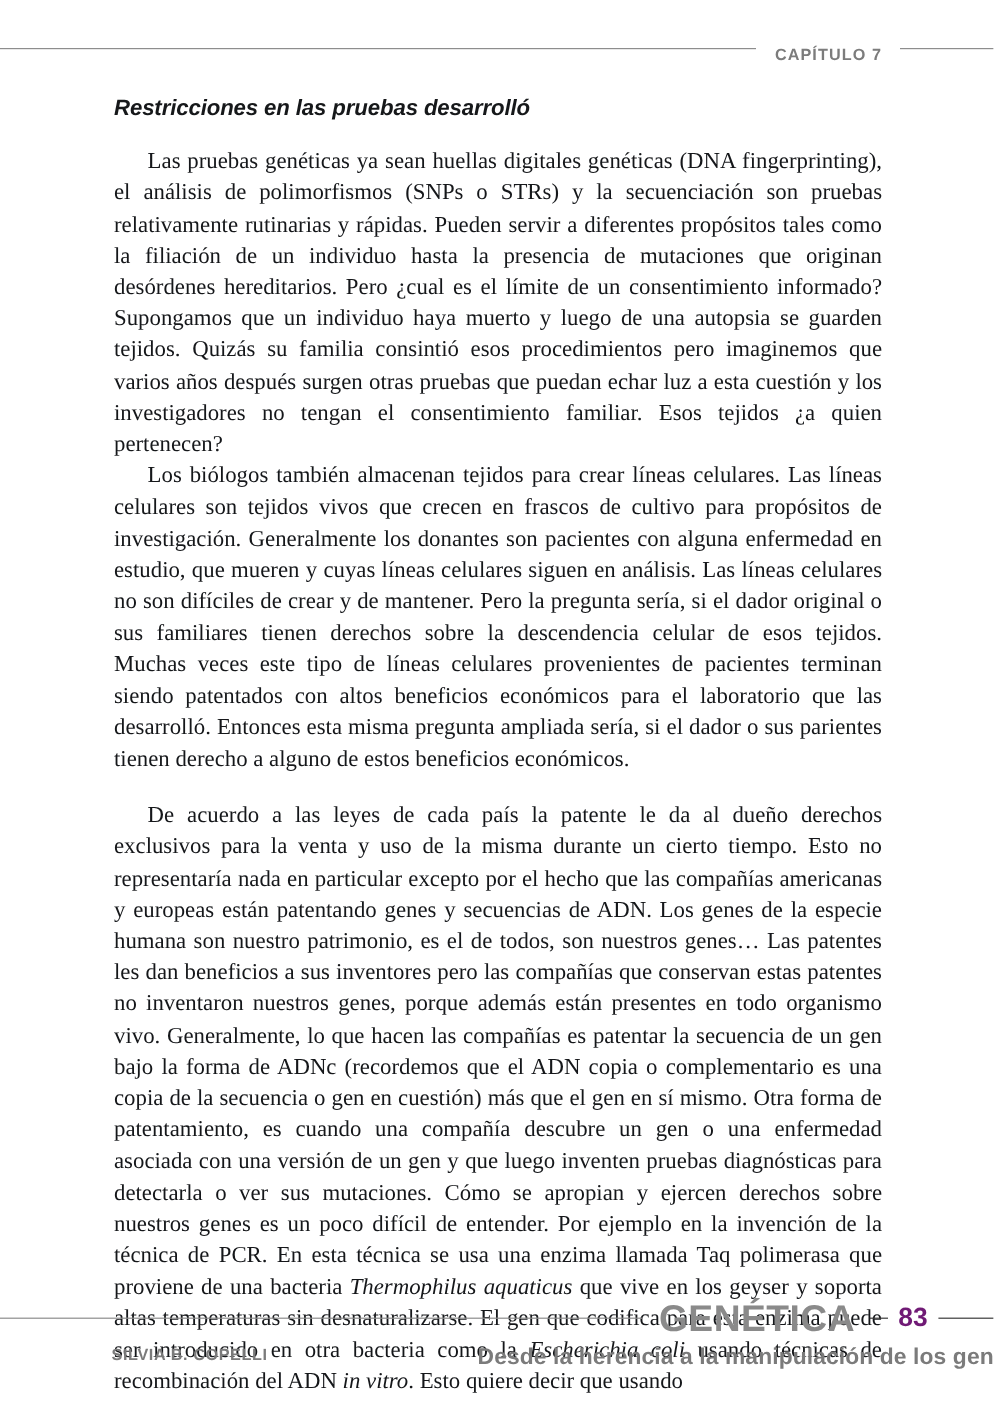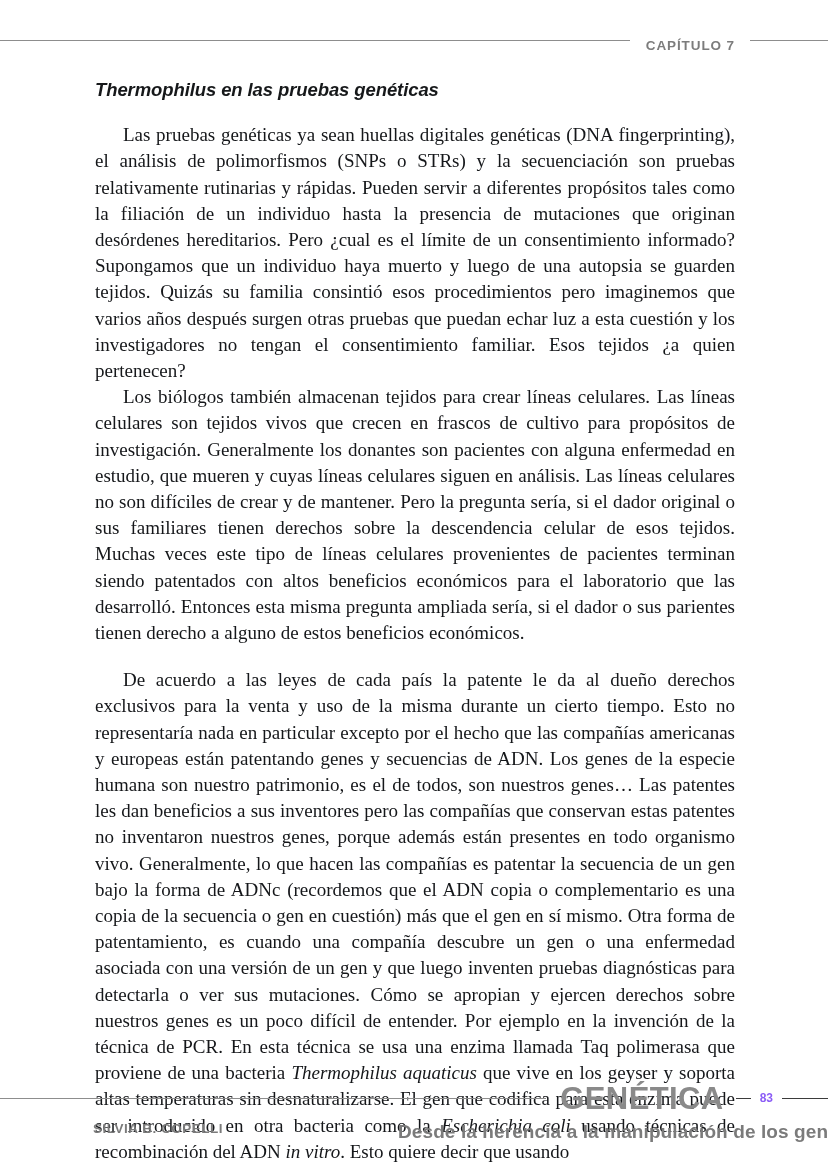--- a/index.html
+++ b/index.html
@@ -125,22 +125,22 @@
   .footer-rule-mid {
     flex: 0 0 15px;
     height: 0;
     border-top: 1.8px solid #3b3b3b;
   }
   .footer-pagenum {
     flex: 0 0 auto;
     padding: 0 9px;
     font-family: "Liberation Sans", "DejaVu Sans", sans-serif;
     font-weight: bold;
-    font-size: 12px;
-    color: #8b5cf6;
+    font-size: 22px;
+    color: #701a75;
     line-height: 1;
     white-space: nowrap;
   }
   .footer-rule-right {
     flex: 0 0 46px;
     height: 0;
     border-top: 1.8px solid #3b3b3b;
   }
 
   .footer-bottom {
@@ -178,21 +178,21 @@
 <div class="page">
 
   <div class="header">
     <div class="header-rule-left"></div>
     <div class="header-chapter">CAPÍTULO 7</div>
     <div class="header-rule-right"></div>
   </div>
 
   <div class="content">
 
-    <h2 class="section-heading first">Thermophilus en las pruebas genéticas</h2>
+    <h2 class="section-heading first">Restricciones en las pruebas desarrolló</h2>
 
     <p class="body-text lead">Las pruebas genéticas ya sean huellas digitales genéticas (DNA fingerprinting), el análisis de polimorfismos (SNPs o STRs) y la secuenciación son pruebas relativamente rutinarias y rápidas. Pueden servir a diferentes propósitos tales como la filiación de un individuo hasta la presencia de mutaciones que originan desórdenes hereditarios. Pero ¿cual es el límite de un consentimiento informado? Supongamos que un individuo haya muerto y luego de una autopsia se guarden tejidos. Quizás su familia consintió esos procedimientos pero imaginemos que varios años después surgen otras pruebas que puedan echar luz a esta cuestión y los investigadores no tengan el consentimiento familiar. Esos tejidos ¿a quien pertenecen?</p>
 
     <p class="body-text follow">Los biólogos también almacenan tejidos para crear líneas celulares. Las líneas celulares son tejidos vivos que crecen en frascos de cultivo para propósitos de investigación. Generalmente los donantes son pacientes con alguna enfermedad en estudio, que mueren y cuyas líneas celulares siguen en análisis. Las líneas celulares no son difíciles de crear y de mantener. Pero la pregunta sería, si el dador original o sus familiares tienen derechos sobre la descendencia celular de esos tejidos. Muchas veces este tipo de líneas celulares provenientes de pacientes terminan siendo patentados con altos beneficios económicos para el laboratorio que las desarrolló. Entonces esta misma pregunta ampliada sería, si el dador o sus parientes tienen derecho a alguno de estos beneficios económicos.</p>
 
 
     <p class="body-text lead" id="rich-paragraph">De acuerdo a las leyes de cada país la patente le da al dueño derechos exclusivos para la venta y uso de la misma durante un cierto tiempo. Esto no representaría nada en particular excepto por el hecho que las compañías americanas y europeas están patentando genes y secuencias de ADN. Los genes de la especie humana son nuestro patrimonio, es el de todos, son nuestros genes… Las patentes les dan beneficios a sus inventores pero las compañías que conservan estas patentes no inventaron nuestros genes, porque además están presentes en todo organismo vivo. Generalmente, lo que hacen las compañías es patentar la secuencia de un gen bajo la forma de ADNc (recordemos que el ADN copia o complementario es una copia de la secuencia o gen en cuestión) más que el gen en sí mismo. Otra forma de patentamiento, es cuando una compañía descubre un gen o una enfermedad asociada con una versión de un gen y que luego inventen pruebas diagnósticas para detectarla o ver sus mutaciones. Cómo se apropian y ejercen derechos sobre nuestros genes es un poco difícil de entender. Por ejemplo en la invención de la técnica de PCR. En esta técnica se usa una enzima llamada Taq polimerasa que proviene de una bacteria <i>Thermophilus aquaticus</i> que vive en los geyser y soporta altas temperaturas sin desnaturalizarse. El gen que codifica para esta enzima puede ser introducido en otra bacteria como la <i>Escherichia coli</i> usando técnicas de recombinación del ADN <i>in vitro</i>. Esto quiere decir que usando</p>
 
   </div>
 

